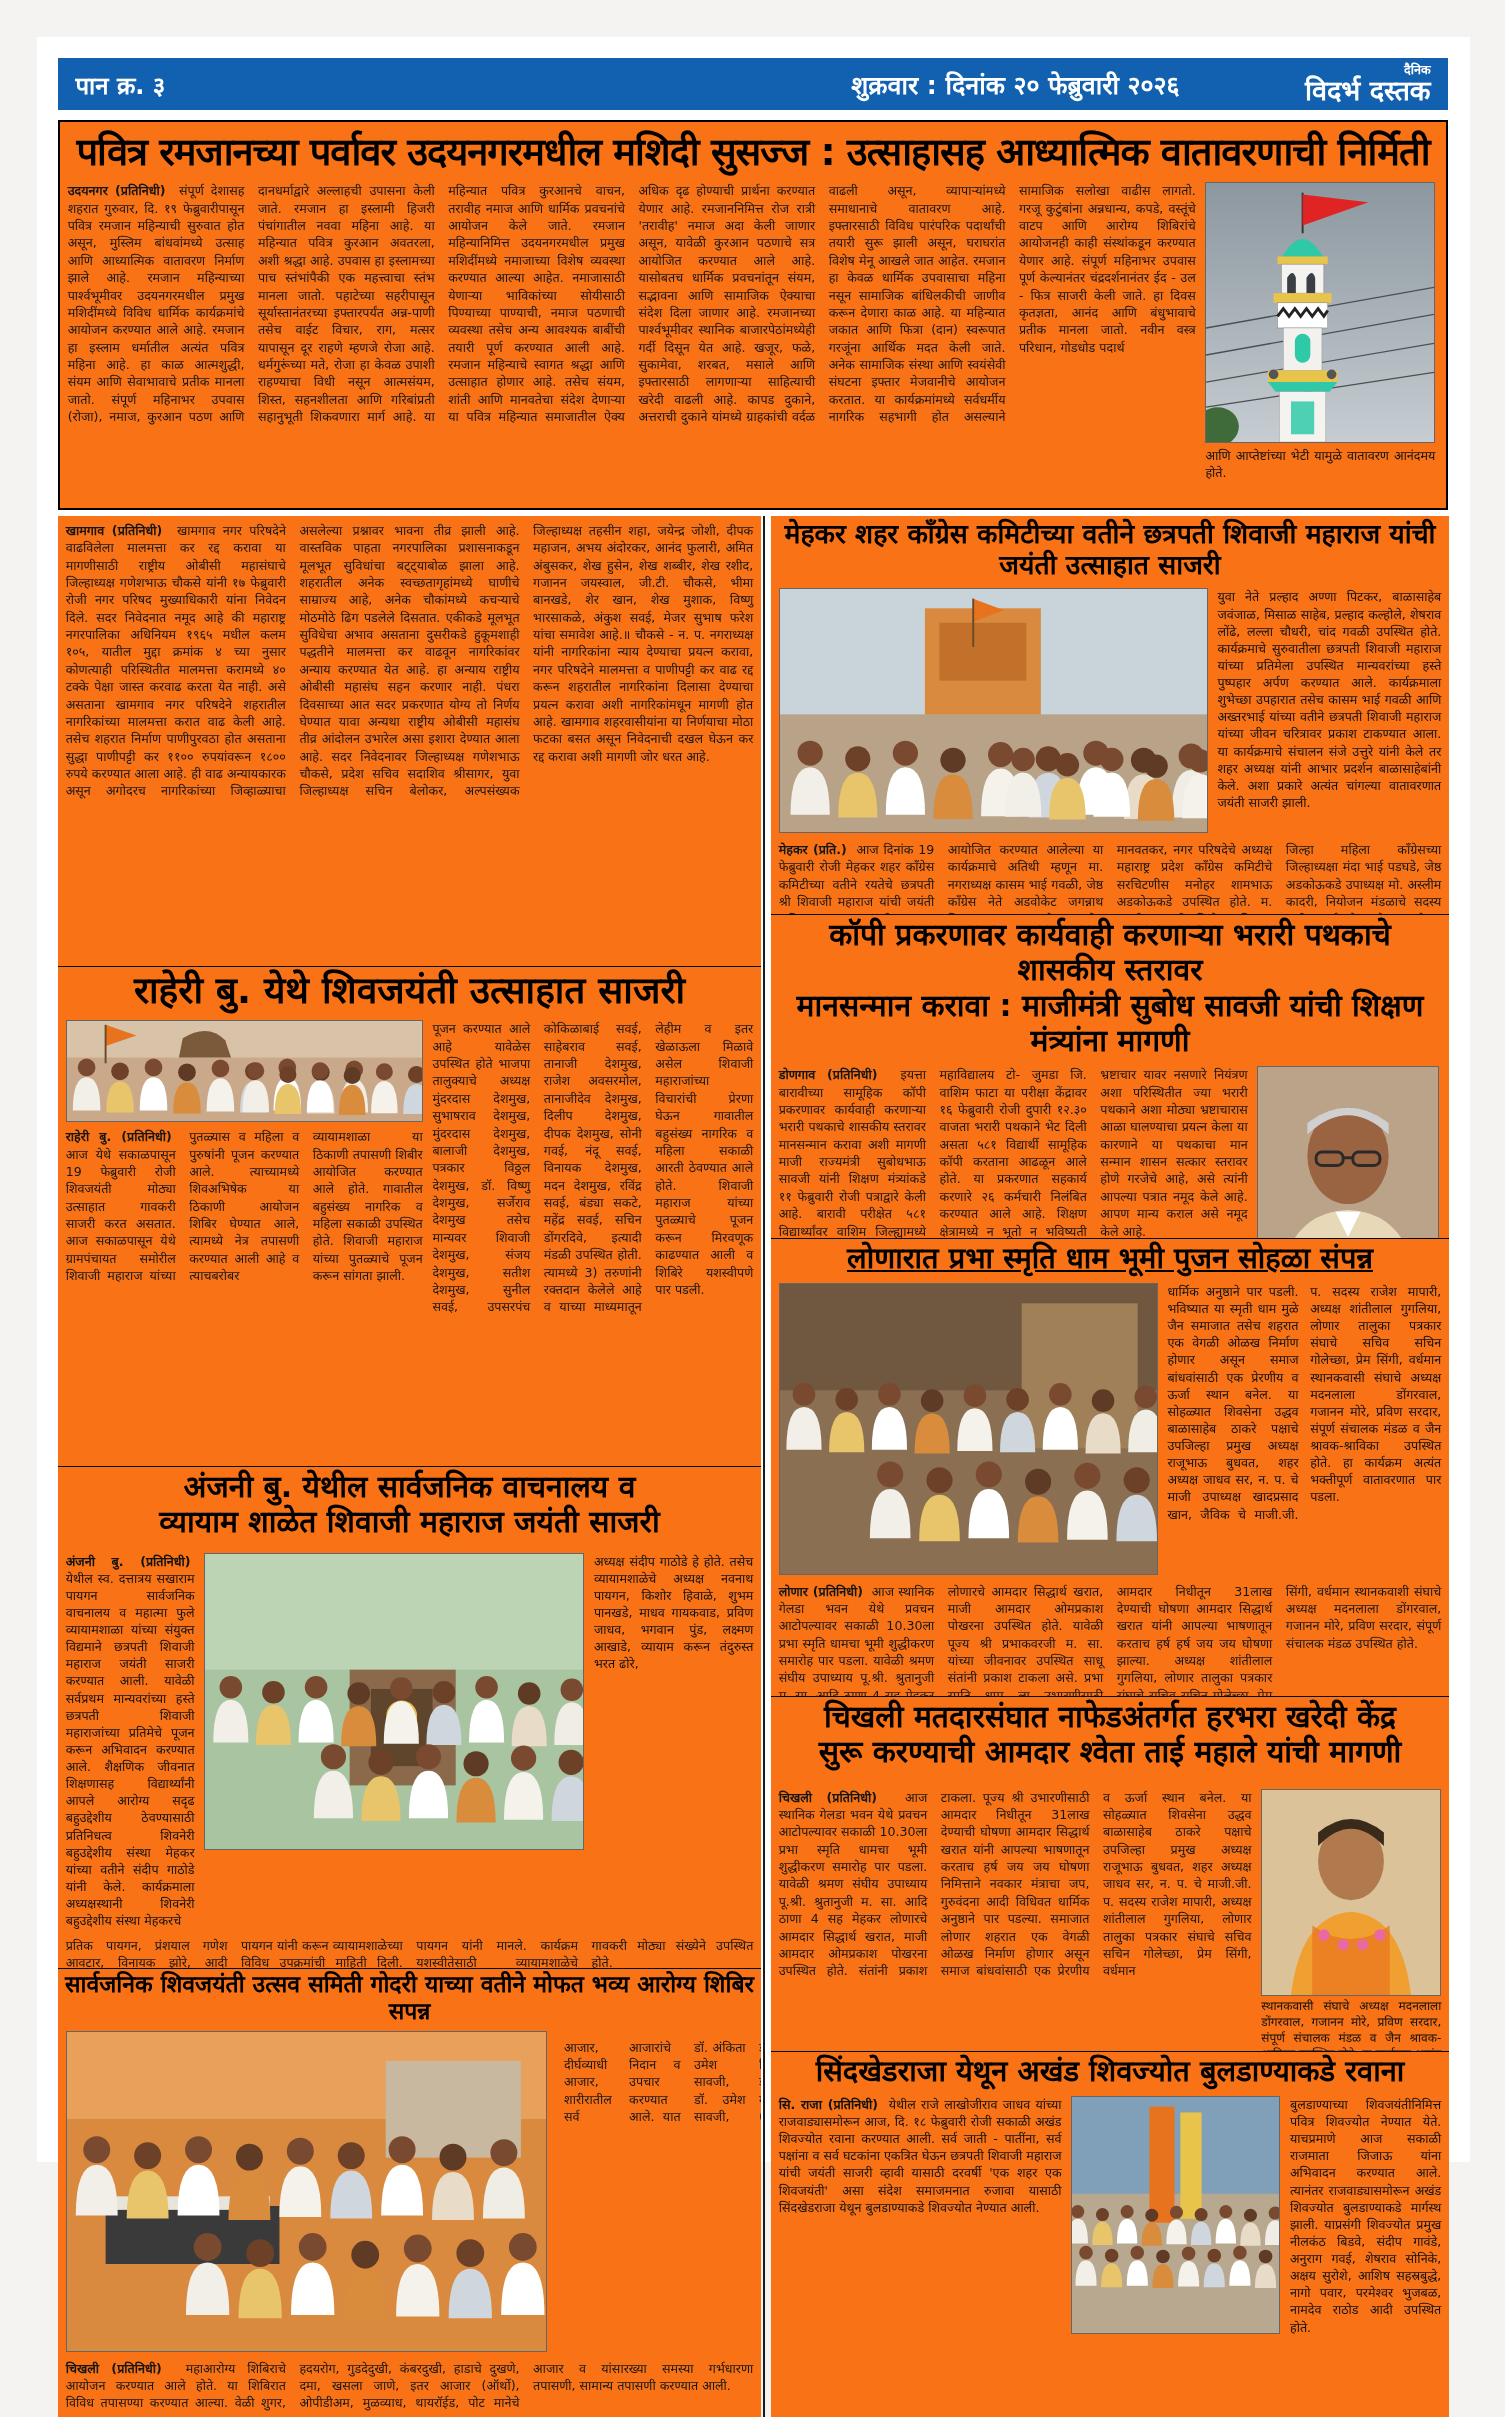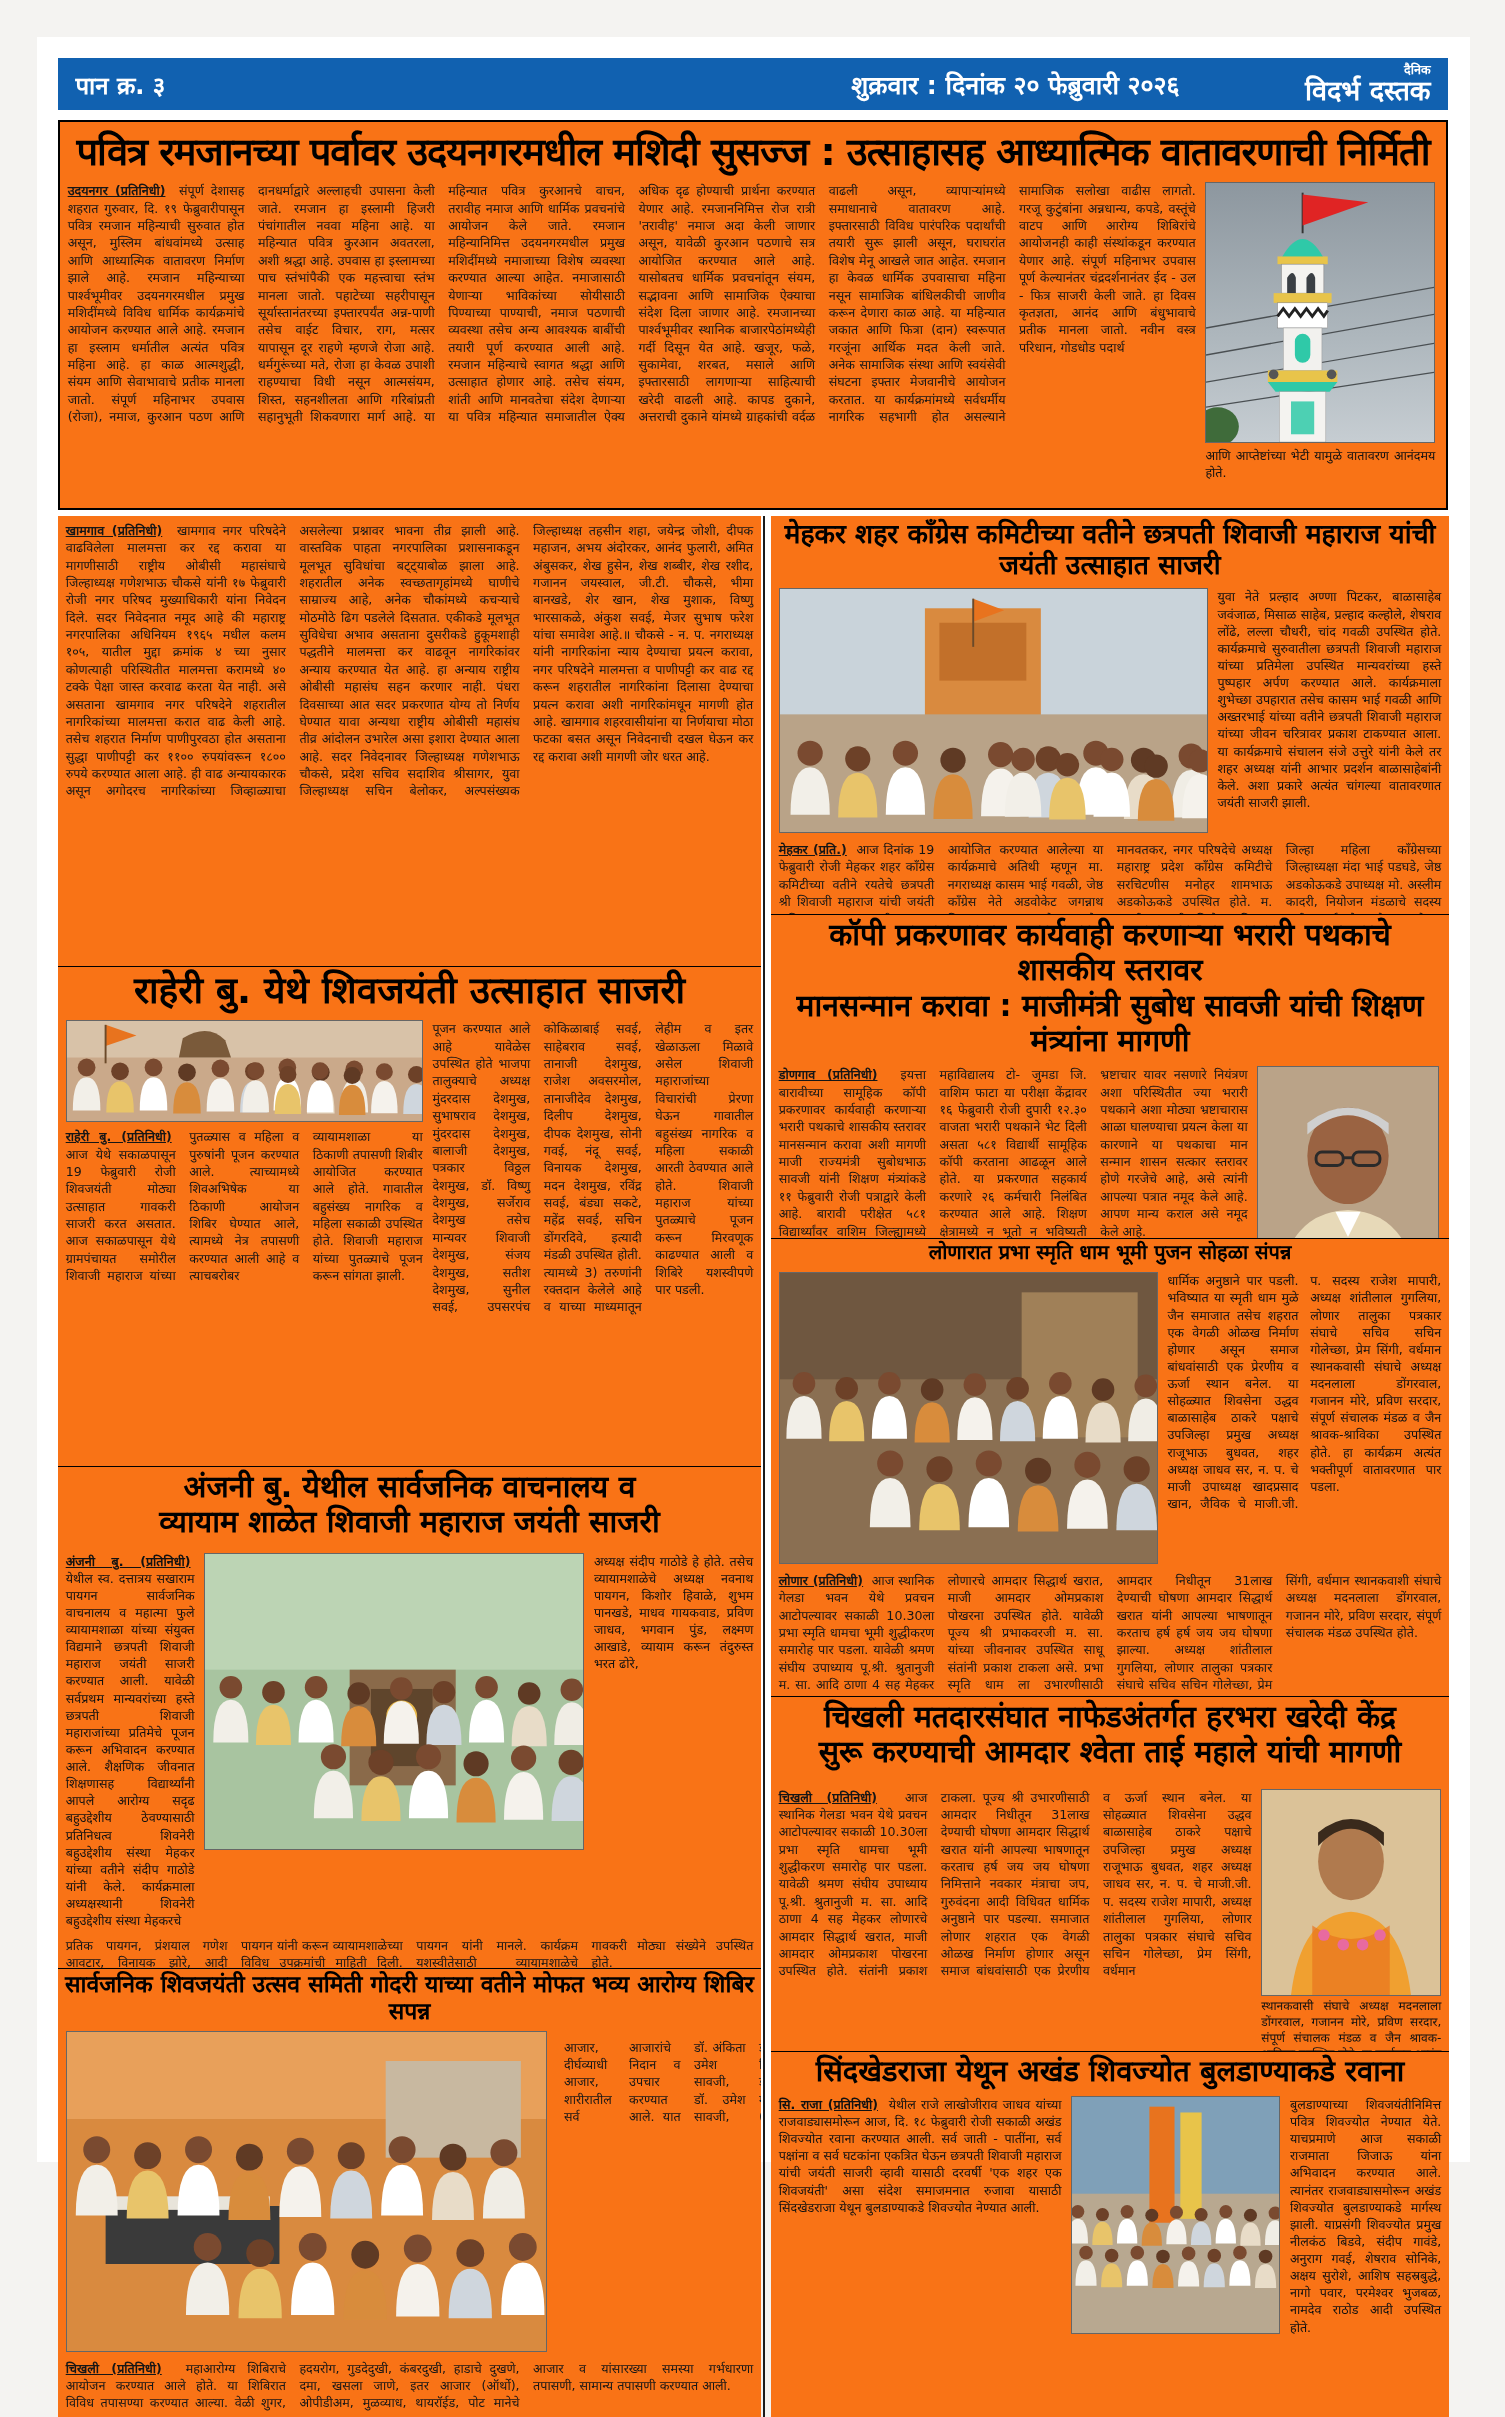--- a/index.html
+++ b/index.html
@@ -18,21 +18,21 @@
   }
   .masthead .pageno{font-size:24px;font-weight:700;width:251px;}
   .masthead .dateline{flex:1;text-align:right;font-size:25px;font-weight:700;}
   .masthead .brand{width:251px;text-align:right;line-height:1.02;}
   .masthead .brand .b-top{display:block;font-size:12.6px;font-weight:700;}
   .masthead .brand .b-main{display:block;font-size:27px;font-weight:700;}
   
   .art{position:absolute;box-sizing:border-box;background:#f97316;overflow:hidden;}
   .hl{font-weight:700;text-align:center;color:#000;line-height:1.18;margin:0;padding:1.9px 5.8px 3.9px;}
   .hl .l2{display:block;}
-  .byline{font-weight:700;display:inline;text-decoration:underline;}
+  .byline{font-weight:700;display:inline;}
   .body-text{
     font-size:12.6px;line-height:1.38;text-align:justify;color:#161616;
     column-gap:13.5px;column-rule:none;
   }
   .body-text p{margin:0;display:inline;}
   .row{display:flex;gap:9.7px;padding:0 7.7px;box-sizing:border-box;}
   .vrule{position:absolute;width:1.9px;background:#1a1a1a;}
   
   .photo{position:relative;overflow:hidden;background:#b9b4ac;border:1px solid #666;flex:none;}
   .photo svg{display:block;width:100%;height:100%;}
@@ -64,21 +64,21 @@
   .raheri .leftstack .body-text{column-count:3;height:326px;}
   .raheri .rightcols{column-count:3;width:324px;height:436px;}
 
   .anjani{left:21px;top:1429px;width:703px;height:502px;border-top:1.9px solid #000;}
   .anjani .hl{font-size:30px;}
   .anjani .col1{width:131px;font-size:12.6px;line-height:1.36;text-align:justify;}
   .anjani .colr{width:162px;font-size:12.6px;line-height:1.36;text-align:justify;}
   .anjani .body-text{column-count:4;height:98px;margin:7.7px 7.7px 0;}
 
   .lonar{left:734px;top:1201px;width:678px;height:458px;border-top:1.9px solid #000;}
-  .lonar .hl{font-size:20px;}
+  .lonar .hl{font-size:29px;text-decoration:underline;}
   .lonar .sidecol{width:278px;font-size:12.6px;line-height:1.36;text-align:justify;column-count:2;column-gap:11.6px;height:290px;}
   .lonar .body-text{column-count:4;height:124px;margin:7.7px 7.7px 0;}
 
   .nafed{left:734px;top:1659px;width:678px;height:355px;border-top:1.9px solid #000;}
   .nafed .hl{font-size:30px;}
   .nafed .body-text{column-count:3;width:475px;height:253px;}
   .nafed .rightstack{width:180px;display:flex;flex-direction:column;gap:3.9px;}
   .nafed .rightstack .tail{font-size:12px;line-height:1.32;text-align:justify;}
 
   .godri{left:21px;top:1931px;width:703px;height:450px;border-top:1.9px solid #000;}

